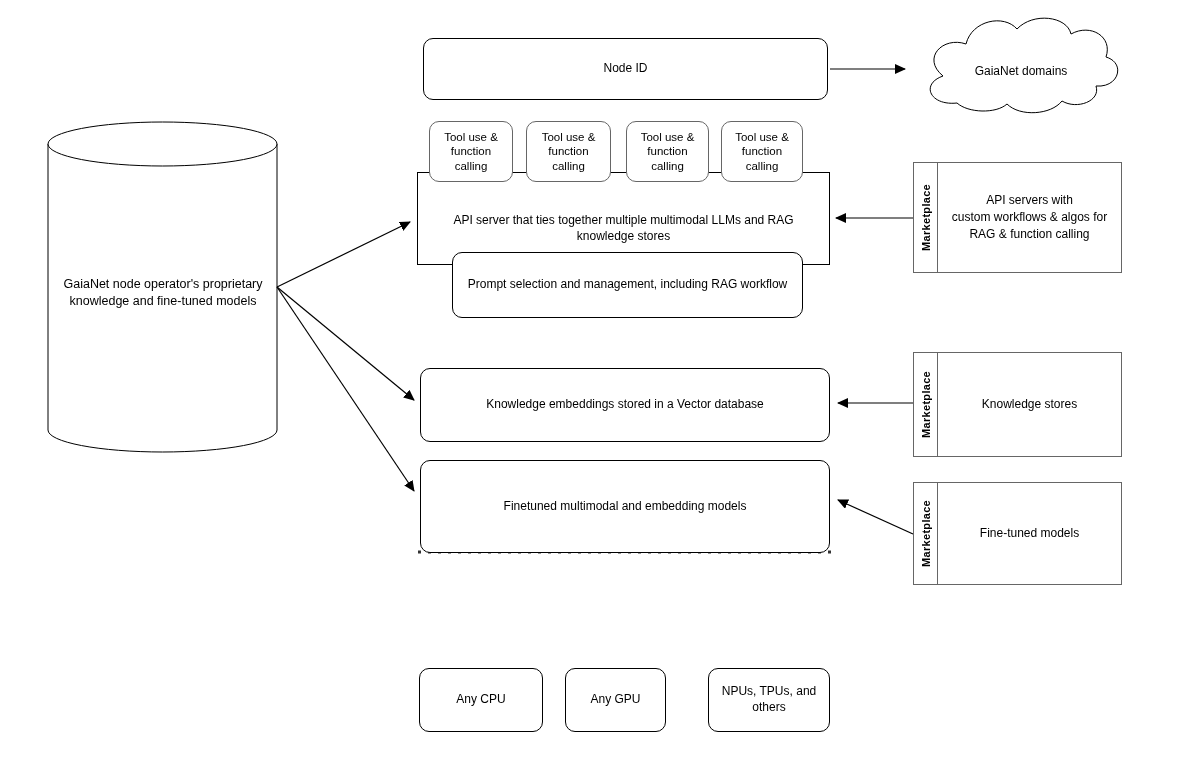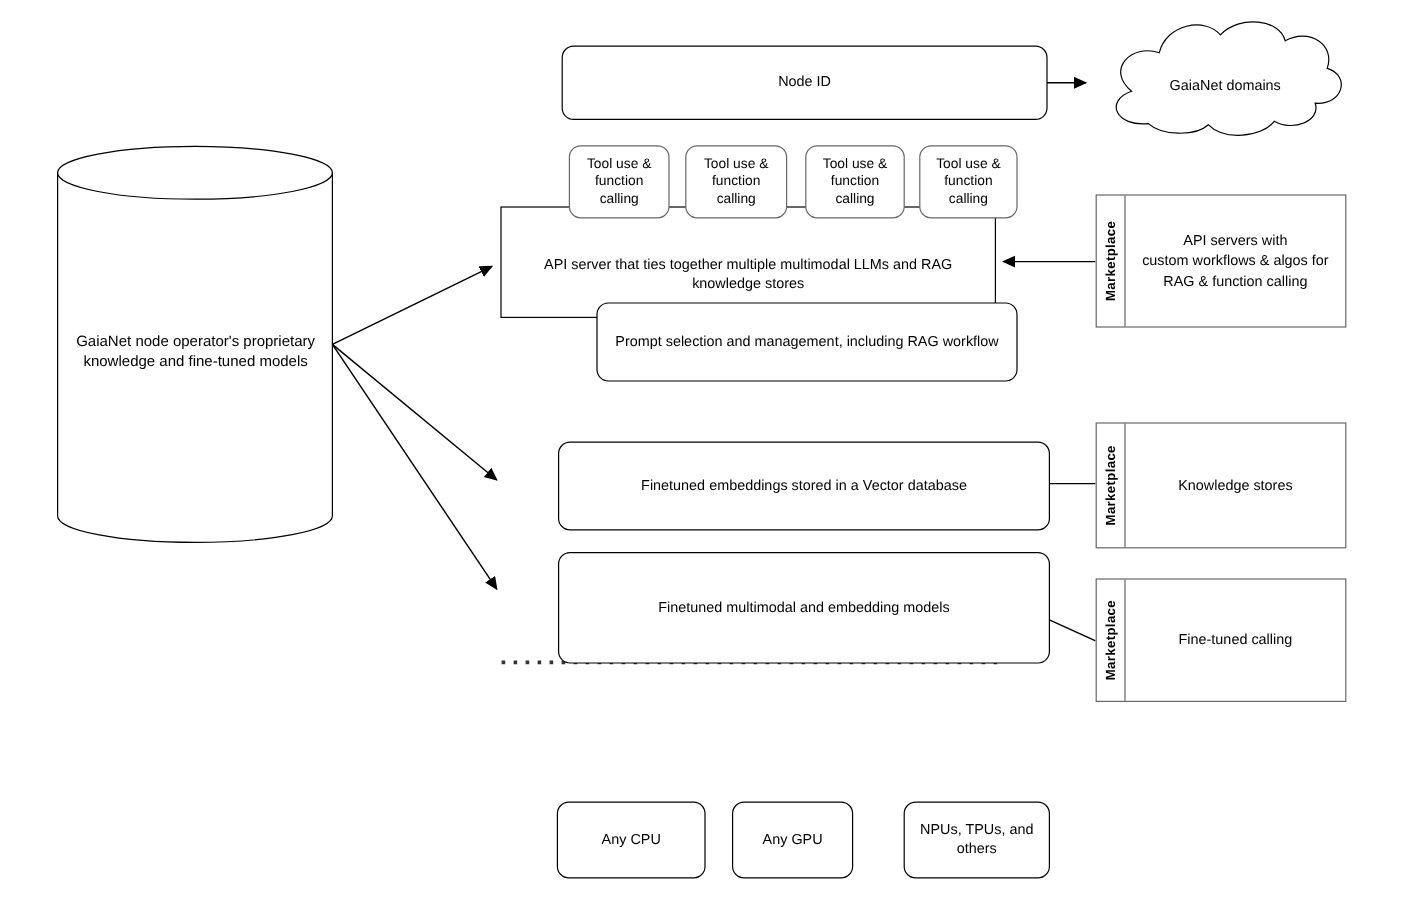--- a/index.html
+++ b/index.html
@@ -6,21 +6,21 @@
   .canvas {
     position:relative; width:1179px; height:770px; background:#ffffff;
     font-family:"Liberation Sans", sans-serif; color:#000; overflow:hidden;
   }
   svg.layer { position:absolute; left:0; top:0; width:1179px; height:770px; z-index:0; }
   .box {
     position:absolute; box-sizing:border-box; background:#fff;
     border:1px solid #000; display:flex; align-items:center; justify-content:center;
     text-align:center; font-size:12px; line-height:1.3; z-index:1; padding:2px 10px;
   }
-  .rounded { border-radius:10px;margin-left:45px; }
+  .rounded { border-radius:10px; }
   .gray { border-color:#666; }
   .z2 { z-index:2; }
   .tool { font-size:11.5px; line-height:1.25; padding:2px 6px; }
   .label {
     position:absolute; z-index:3; text-align:center; font-size:12.5px; line-height:1.35;
     display:flex; align-items:center; justify-content:center;
   }
   .mp-box {
     position:absolute; box-sizing:border-box; background:#fff; border:1px solid #666;
     display:flex; z-index:1;
@@ -102,21 +102,21 @@
 
   <div class="box" style="left:417px; top:172px; width:413px; height:93px; align-items:center; padding-top:22px;">
     <span style="max-width:385px;">API server that ties together multiple multimodal LLMs and RAG knowledge stores</span>
   </div>
 
   <div class="box rounded z2" style="left:452px; top:252px; width:351px; height:66px;">
     <span>Prompt selection and management, including RAG workflow</span>
   </div>
 
   <div class="box rounded" style="left:420px; top:368px; width:410px; height:74px;">
-    <span>Finetuned embeddings stored in a Vector database</span>
+    <span>Knowledge embeddings stored in a Vector database</span>
   </div>
 
   <div class="box rounded" style="left:420px; top:460px; width:410px; height:93px;">
     <span>Finetuned multimodal and embedding models</span>
   </div>
 
 
   <div class="box rounded" style="left:419px; top:668px; width:124px; height:64px;">
     <span>Any CPU</span>
   </div>
@@ -140,16 +140,16 @@
     <div class="mp-strip">
       <span class="mp-vert">Marketplace</span>
     </div>
     <div class="mp-body">Knowledge stores</div>
   </div>
 
   <div class="mp-box" style="left:913px; top:482px; width:209px; height:103px;">
     <div class="mp-strip">
       <span class="mp-vert">Marketplace</span>
     </div>
-    <div class="mp-body">Fine-tuned calling</div>
+    <div class="mp-body">Fine-tuned models</div>
   </div>
 
 </div>
 
 </body></html>

